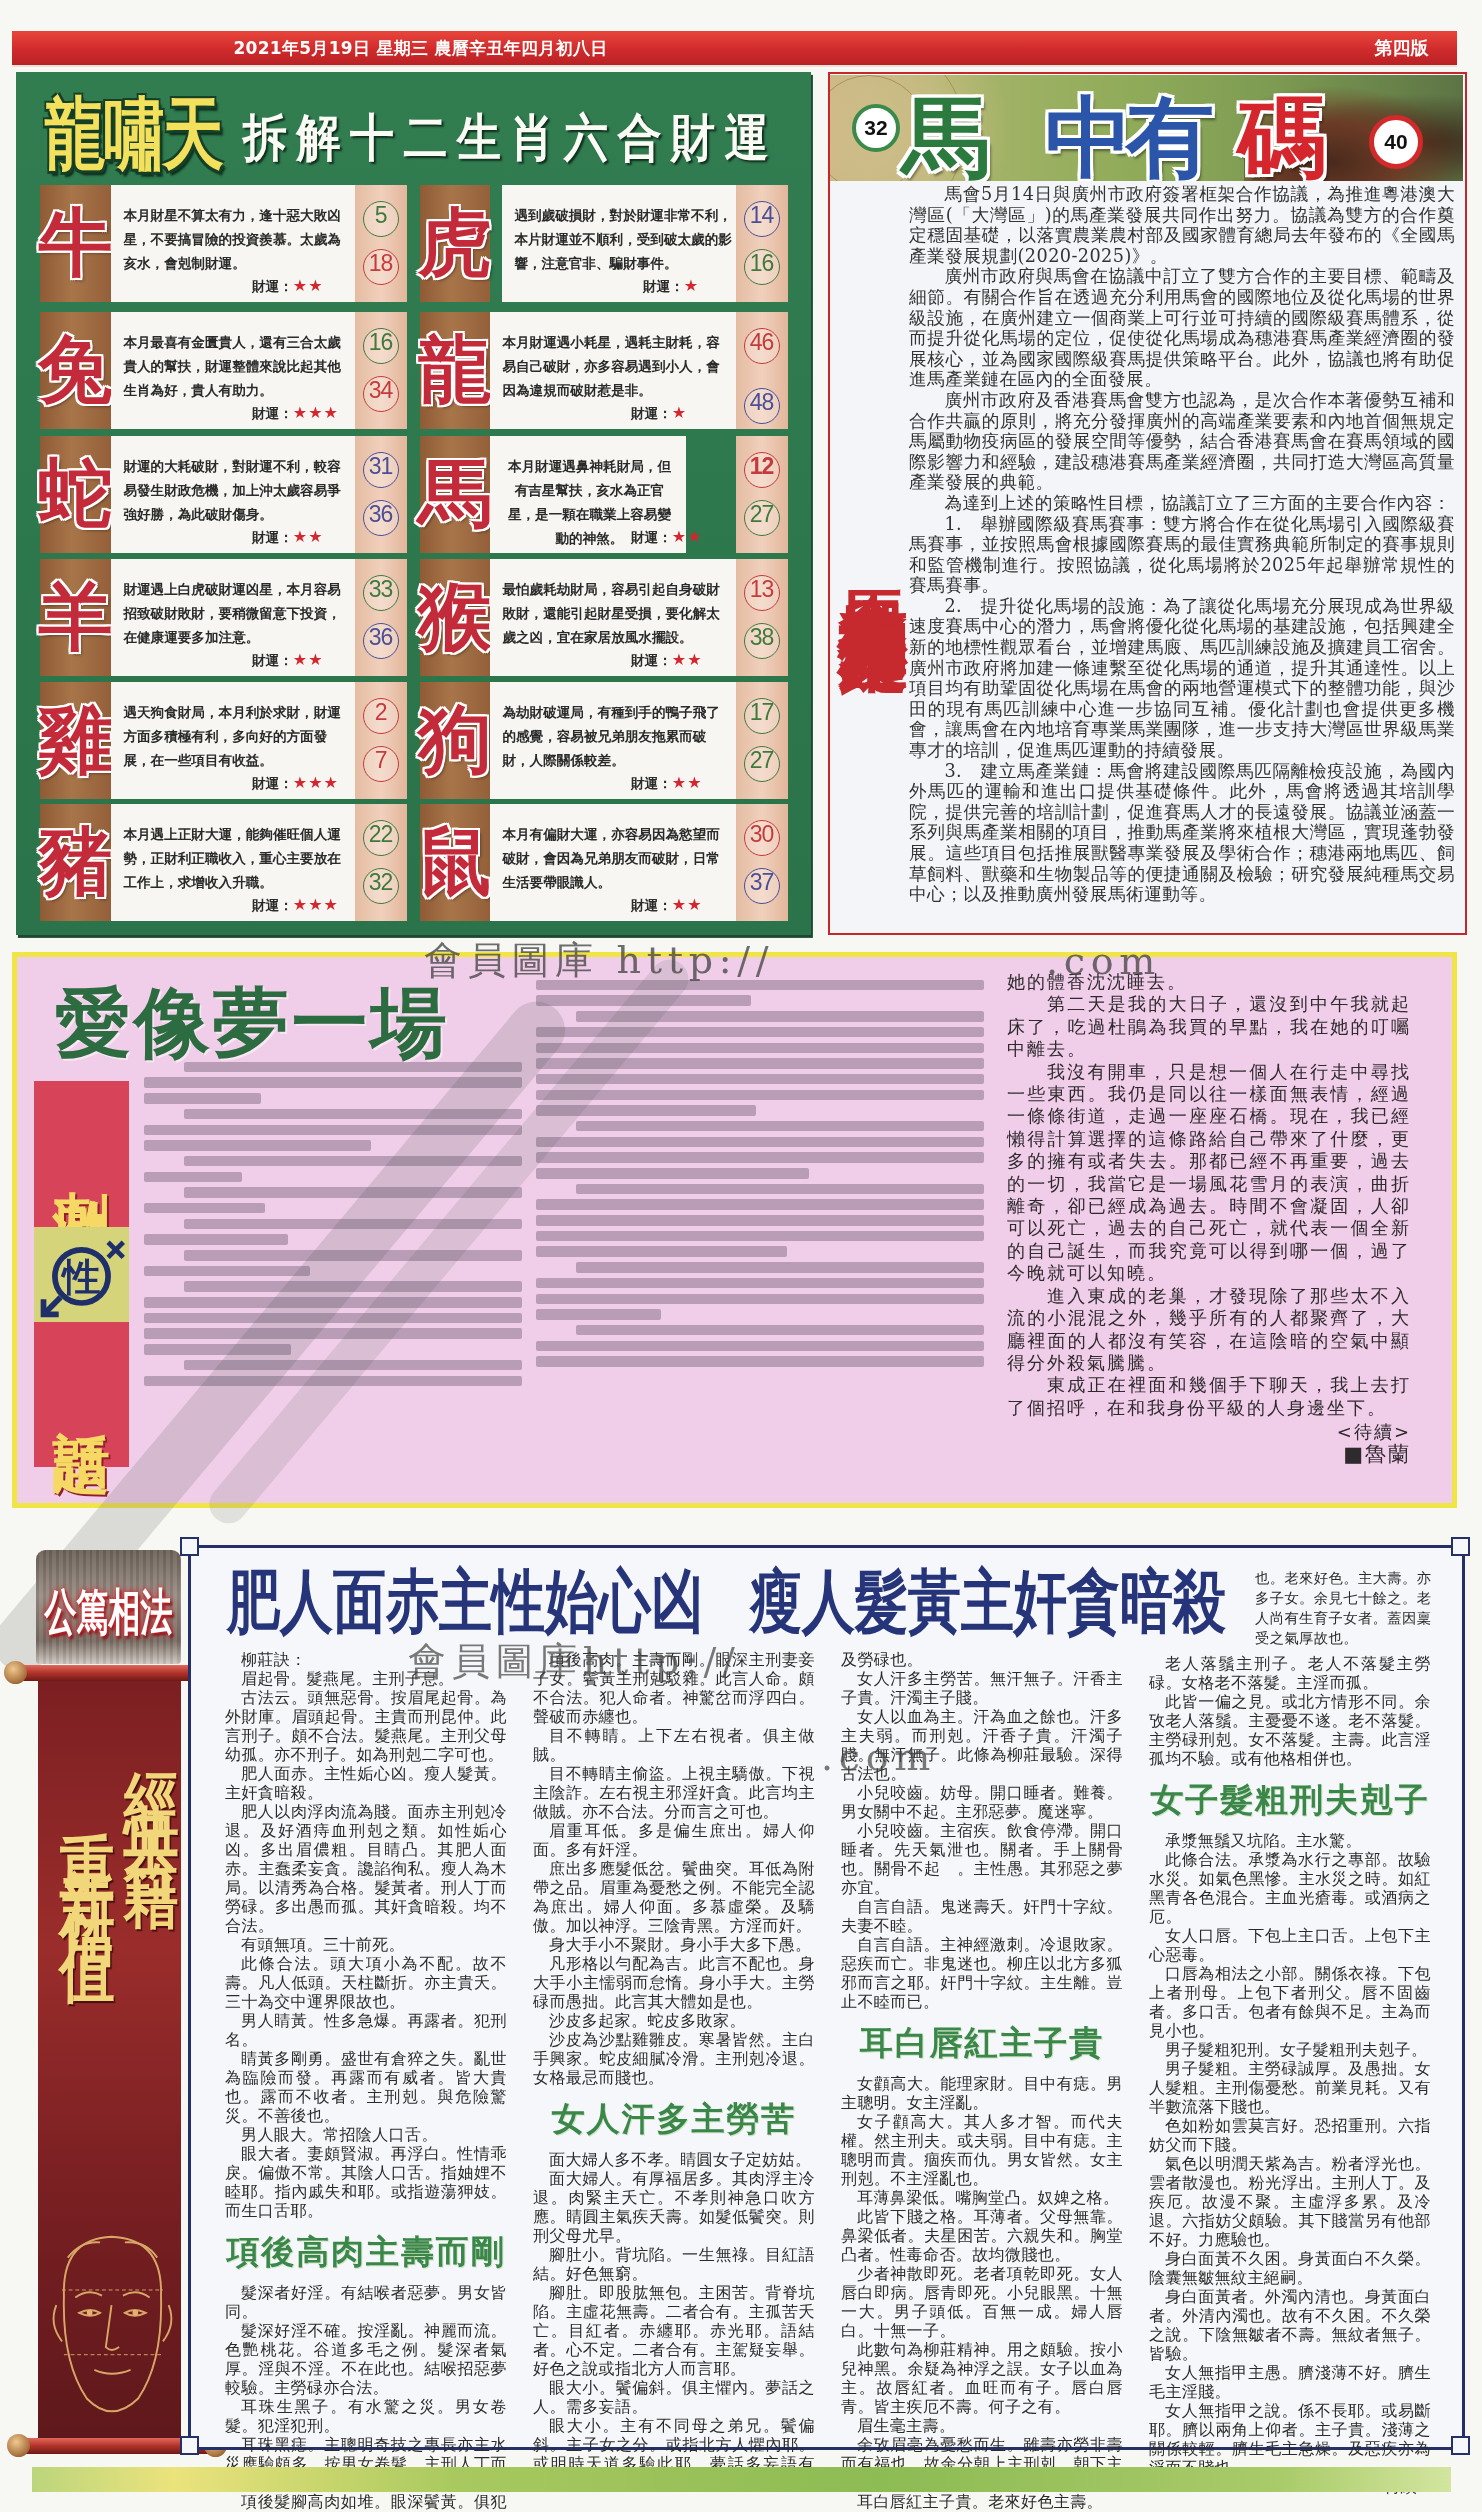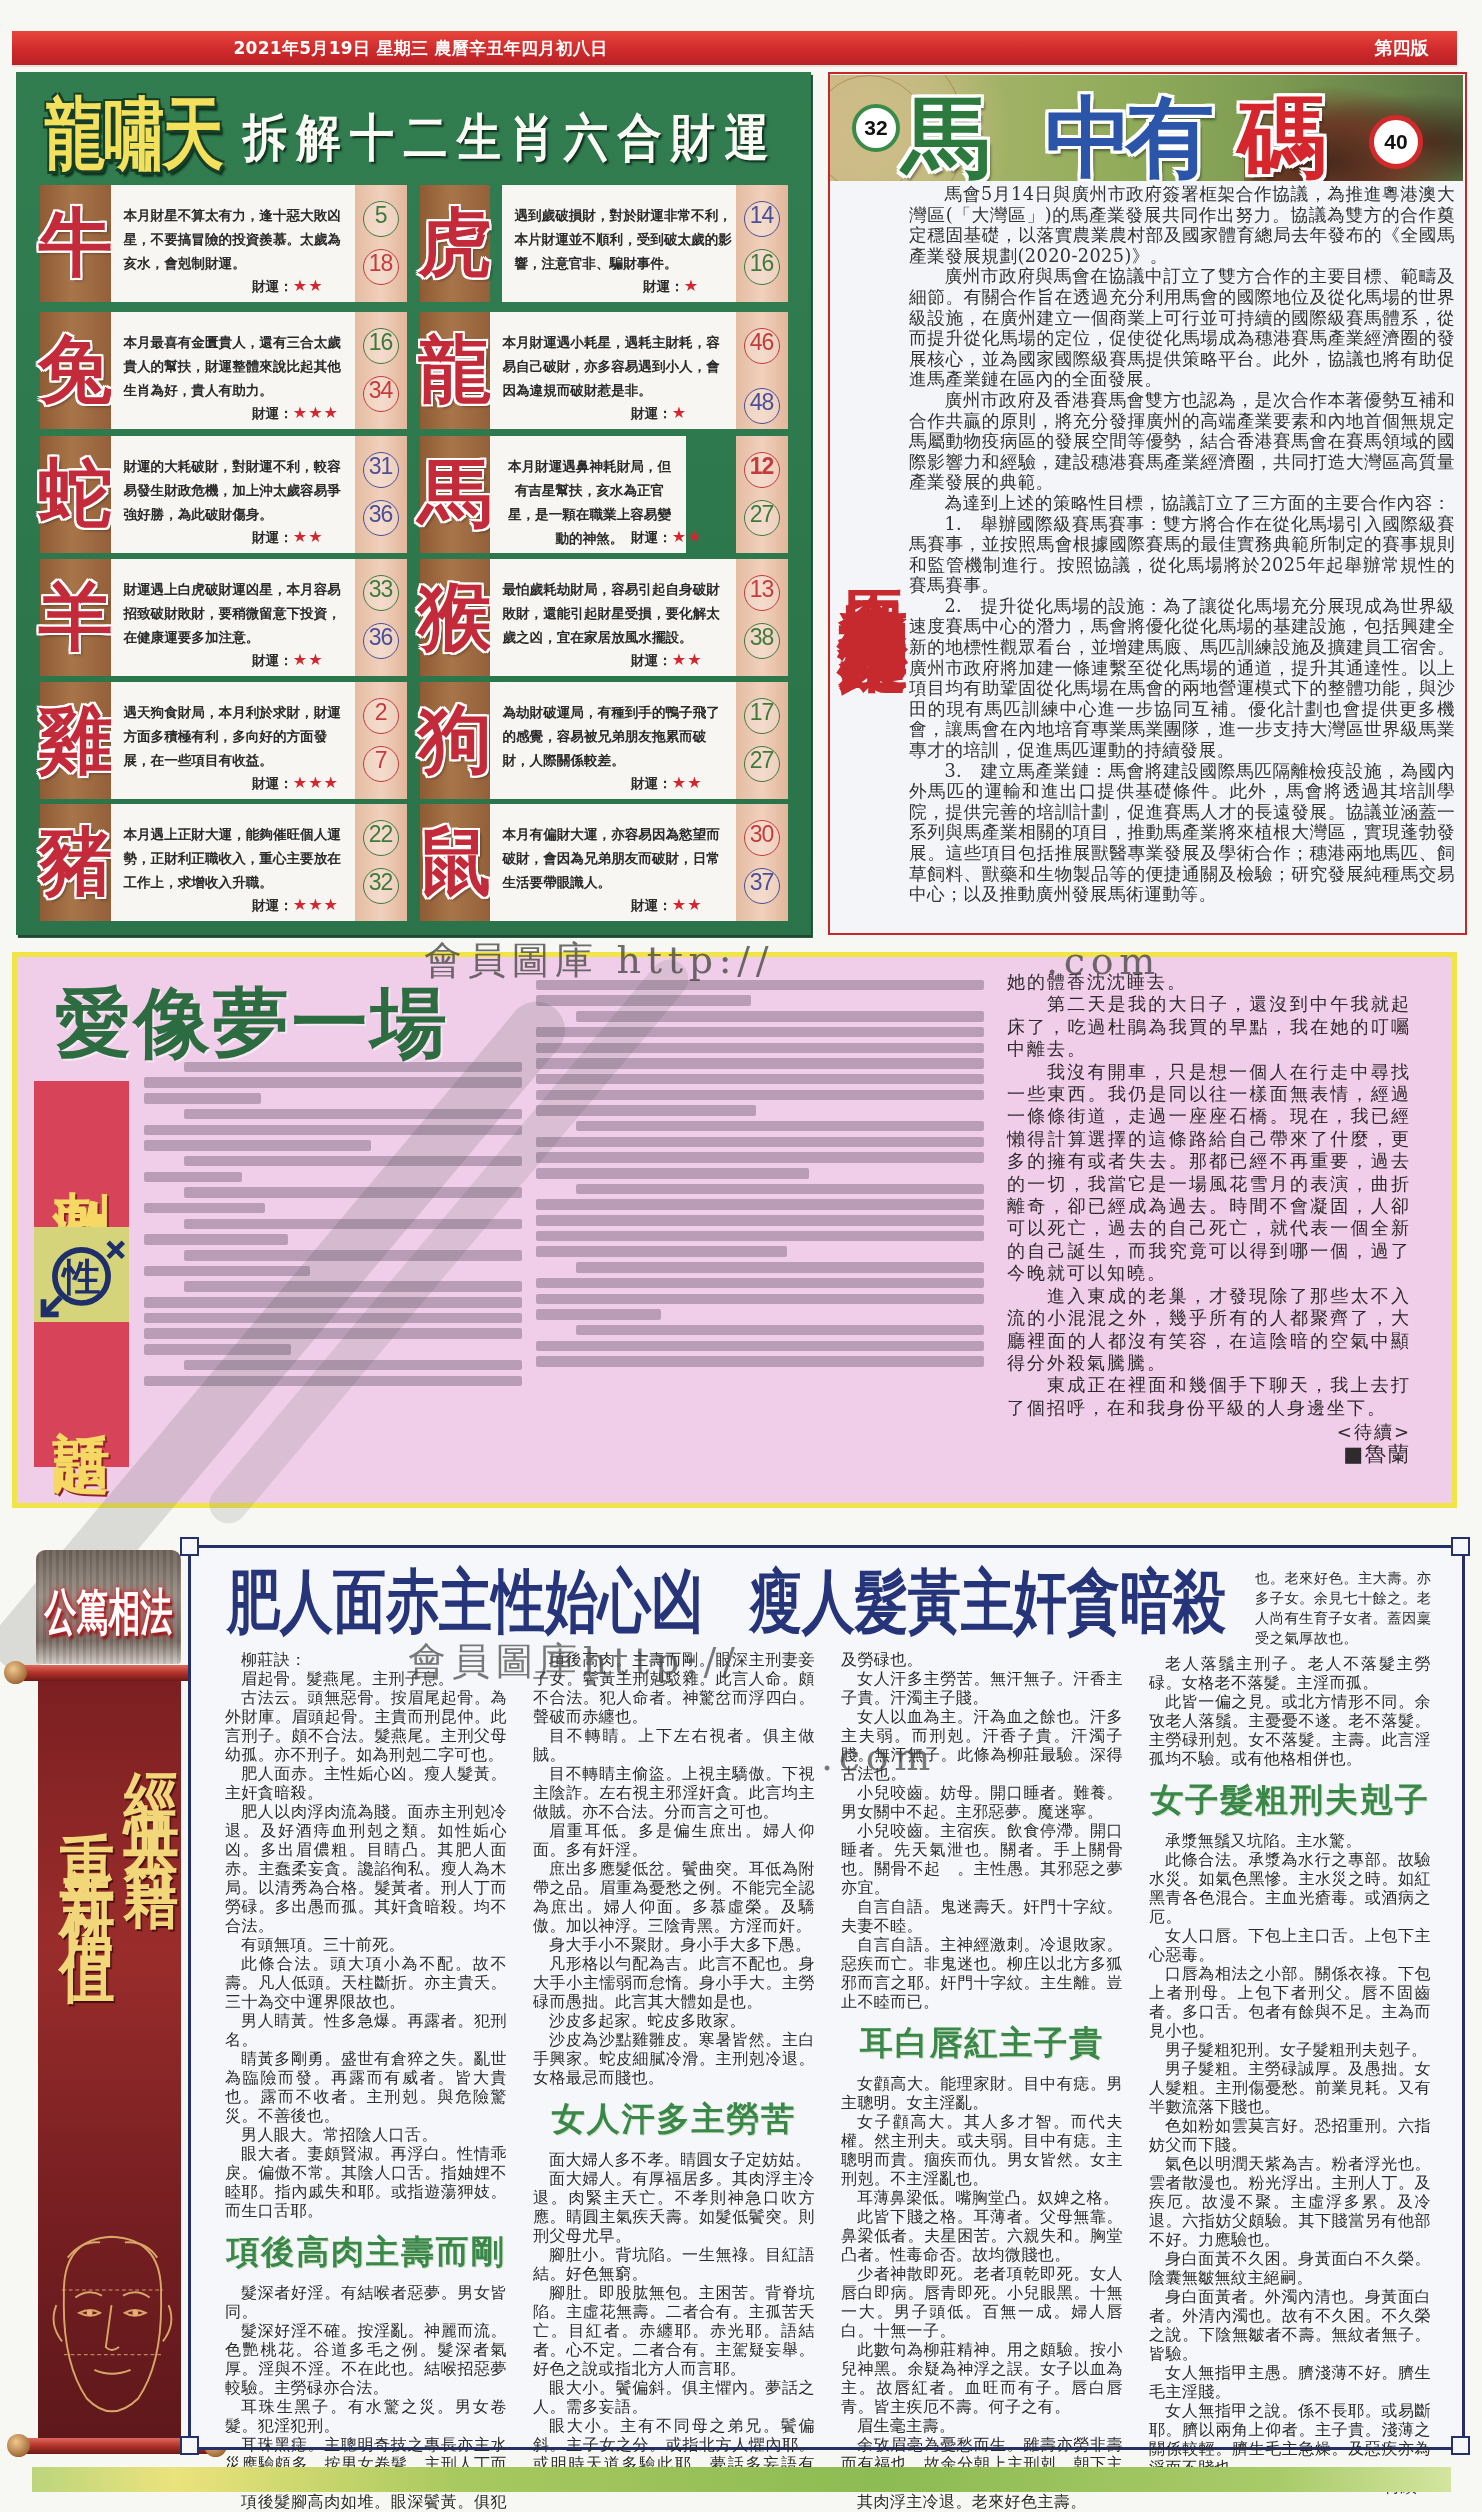--- a/index.html
+++ b/index.html
@@ -395,21 +395,21 @@
       <p>自言自語。主神經激刺。冷退敗家。惡疾而亡。非鬼迷也。柳庄以北方多狐邪而言之耶。奸門十字紋。主生離。豈止不睦而已。</p>
       <h3>耳白唇紅主子貴</h3>
       <p>女顴高大。能理家財。目中有痣。男主聰明。女主淫亂。</p>
       <p>女子顴高大。其人多才智。而代夫權。然主刑夫。或夫弱。目中有痣。主聰明而貴。痼疾而仇。男女皆然。女主刑剋。不主淫亂也。</p>
       <p>耳薄鼻梁低。嘴胸堂凸。奴婢之格。</p>
       <p>此皆下賤之格。耳薄者。父母無靠。鼻梁低者。夫星困苦。六親失和。胸堂凸者。性毒命否。故均微賤也。</p>
       <p>少者神散即死。老者項乾即死。女人唇白即病。唇青即死。小兒眼黑。十無一大。男子頭低。百無一成。婦人唇白。十無一子。</p>
       <p>此數句為柳莊精神。用之頗驗。按小兒神黑。余疑為神浮之誤。女子以血為主。故唇紅者。血旺而有子。唇白唇青。皆主疾厄不壽。何子之有。</p>
       <p>眉生毫主壽。</p>
       <p>余攷眉毫為憂愁而生。雖壽亦勞非壽而有福也。故余分朝上主刑剋。朝下主憂愁。</p>
-      <p>其肉浮主冷退。老來好色主壽。</p>
+      <p>耳白唇紅主子貴。老來好色主壽。</p>
       <p>耳白唇紅。主貴名而多祿。子貴又其餘事</p>
     </div>
   <div id="pcol3" class="pcol" style="left:1149px;top:1654px;">
       <p>老人落鬚主刑子。老人不落髮主勞碌。女格老不落髮。主淫而孤。</p>
       <p>此皆一偏之見。或北方情形不同。余攷老人落鬚。主憂憂不遂。老不落髮。主勞碌刑剋。女不落髮。主壽。此言淫孤均不驗。或有他格相併也。</p>
       <h3>女子髮粗刑夫剋子</h3>
       <p>承漿無鬚又坑陷。主水驚。</p>
       <p>此條合法。承漿為水行之專部。故驗水災。如氣色黑慘。主水災之時。如紅黑青各色混合。主血光瘡毒。或酒病之厄。</p>
       <p>女人口唇。下包上主口舌。上包下主心惡毒。</p>
       <p>口唇為相法之小部。關係衣祿。下包上者刑母。上包下者刑父。唇不固齒者。多口舌。包者有餘與不足。主為而見小也。</p>

